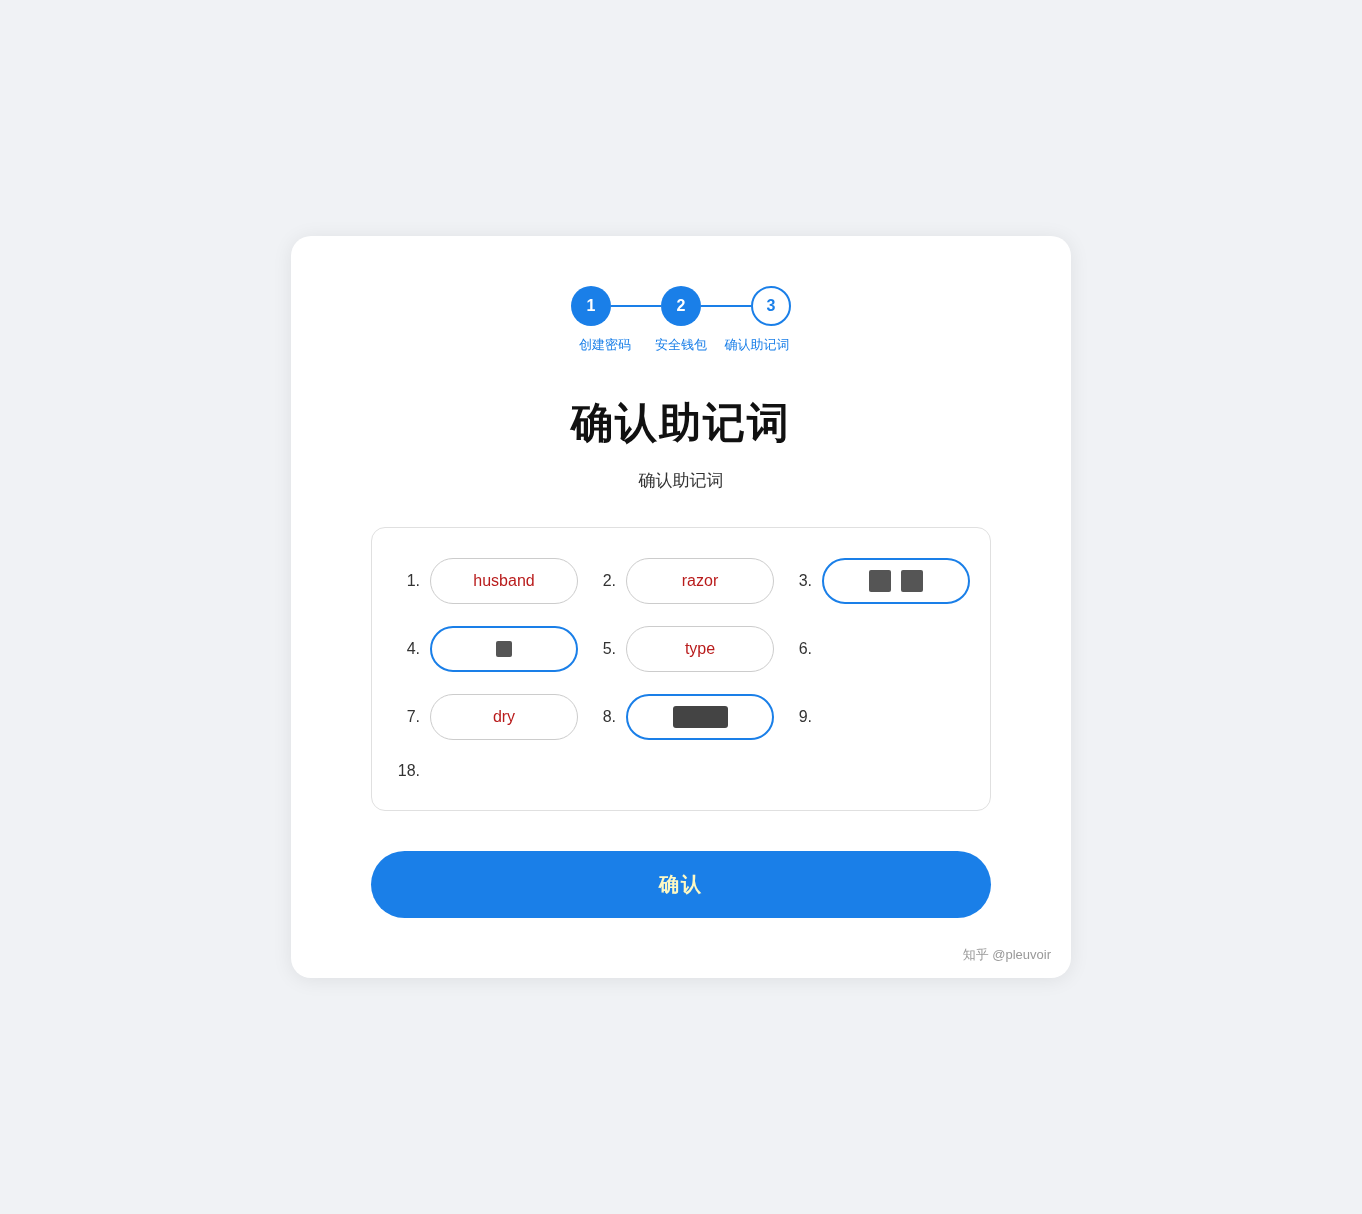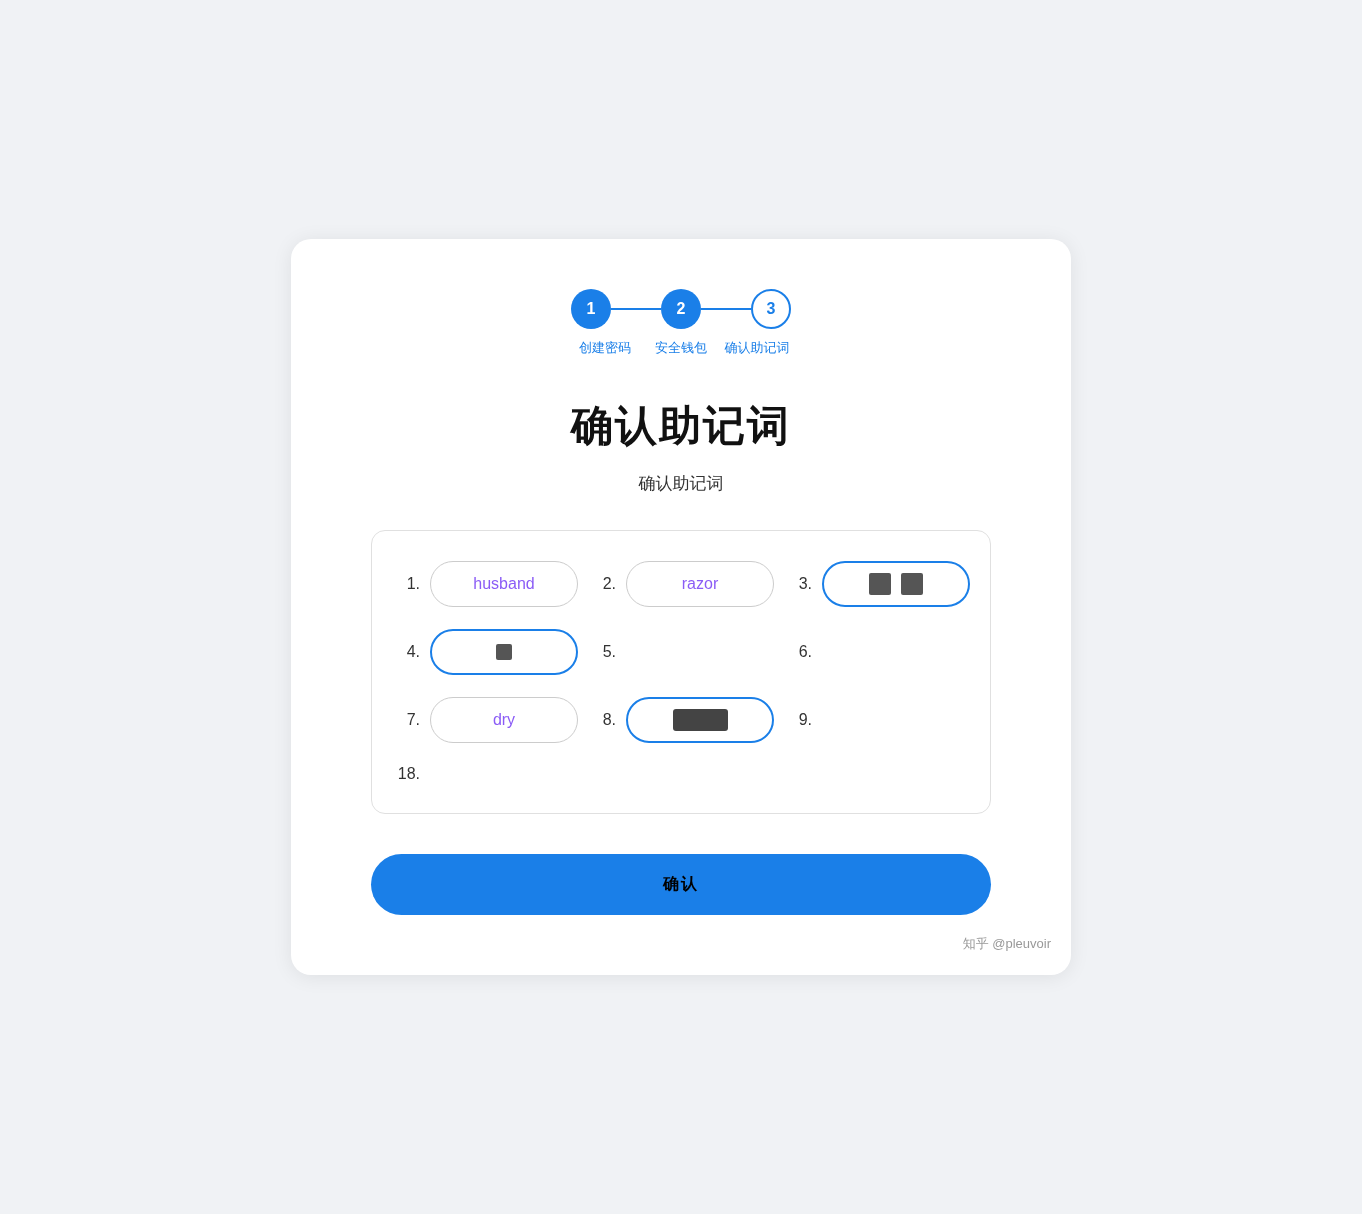--- a/index.html
+++ b/index.html
@@ -129,33 +129,33 @@
       min-width: 28px;
       text-align: right;
       flex-shrink: 0;
     }
 
     
     .confirm-btn {
       width: 100%;
       padding: 20px;
       background-color: #1a7fe8;
-      color: #000000;
+      color: #fef9c3;
       border: none;
       border-radius: 50px;
-      font-size: 16px;
+      font-size: 20px;
       font-weight: 600;
       cursor: pointer;
       letter-spacing: 2px;
     }
 
     
     .watermark {
       position: absolute;
-      bottom: 22px;
+      bottom: 14px;
       right: 20px;
       font-size: 13px;
       color: #999999;
     }
 
     .blur-block {
       width: 22px;
       height: 22px;
       background: #555;
       border-radius: 2px;
@@ -165,21 +165,21 @@
       flex: 1;
       border: 1.5px solid #cccccc;
       border-radius: 50px;
       padding: 10px 16px;
       display: flex;
       align-items: center;
       justify-content: center;
       min-height: 46px;
       background: #fff;
       font-size: 16px;
-      color: #8b5cf6;
+      color: #b91c1c;
     }
 
     .word-pill-blue-outline {
       flex: 1;
       border: 2.5px solid #1a7fe8;
       border-radius: 50px;
       padding: 10px 16px;
       display: flex;
       align-items: center;
       justify-content: center;
@@ -260,20 +260,21 @@
 
       <div class="word-item">
         <span class="word-number">4.</span>
         <div class="word-pill-blue-outline">
           <span class="blur-block" style="width:16px;height:16px;"></span>
         </div>
       </div>
 
       <div class="word-item">
         <span class="word-number">5.</span>
+        <div class="word-pill-normal">type</div>
       </div>
 
       <div class="word-item">
         <span class="word-number">6.</span>
       </div>
 
       <div class="word-item">
         <span class="word-number">7.</span>
         <div class="word-pill-normal">dry</div>
       </div>

